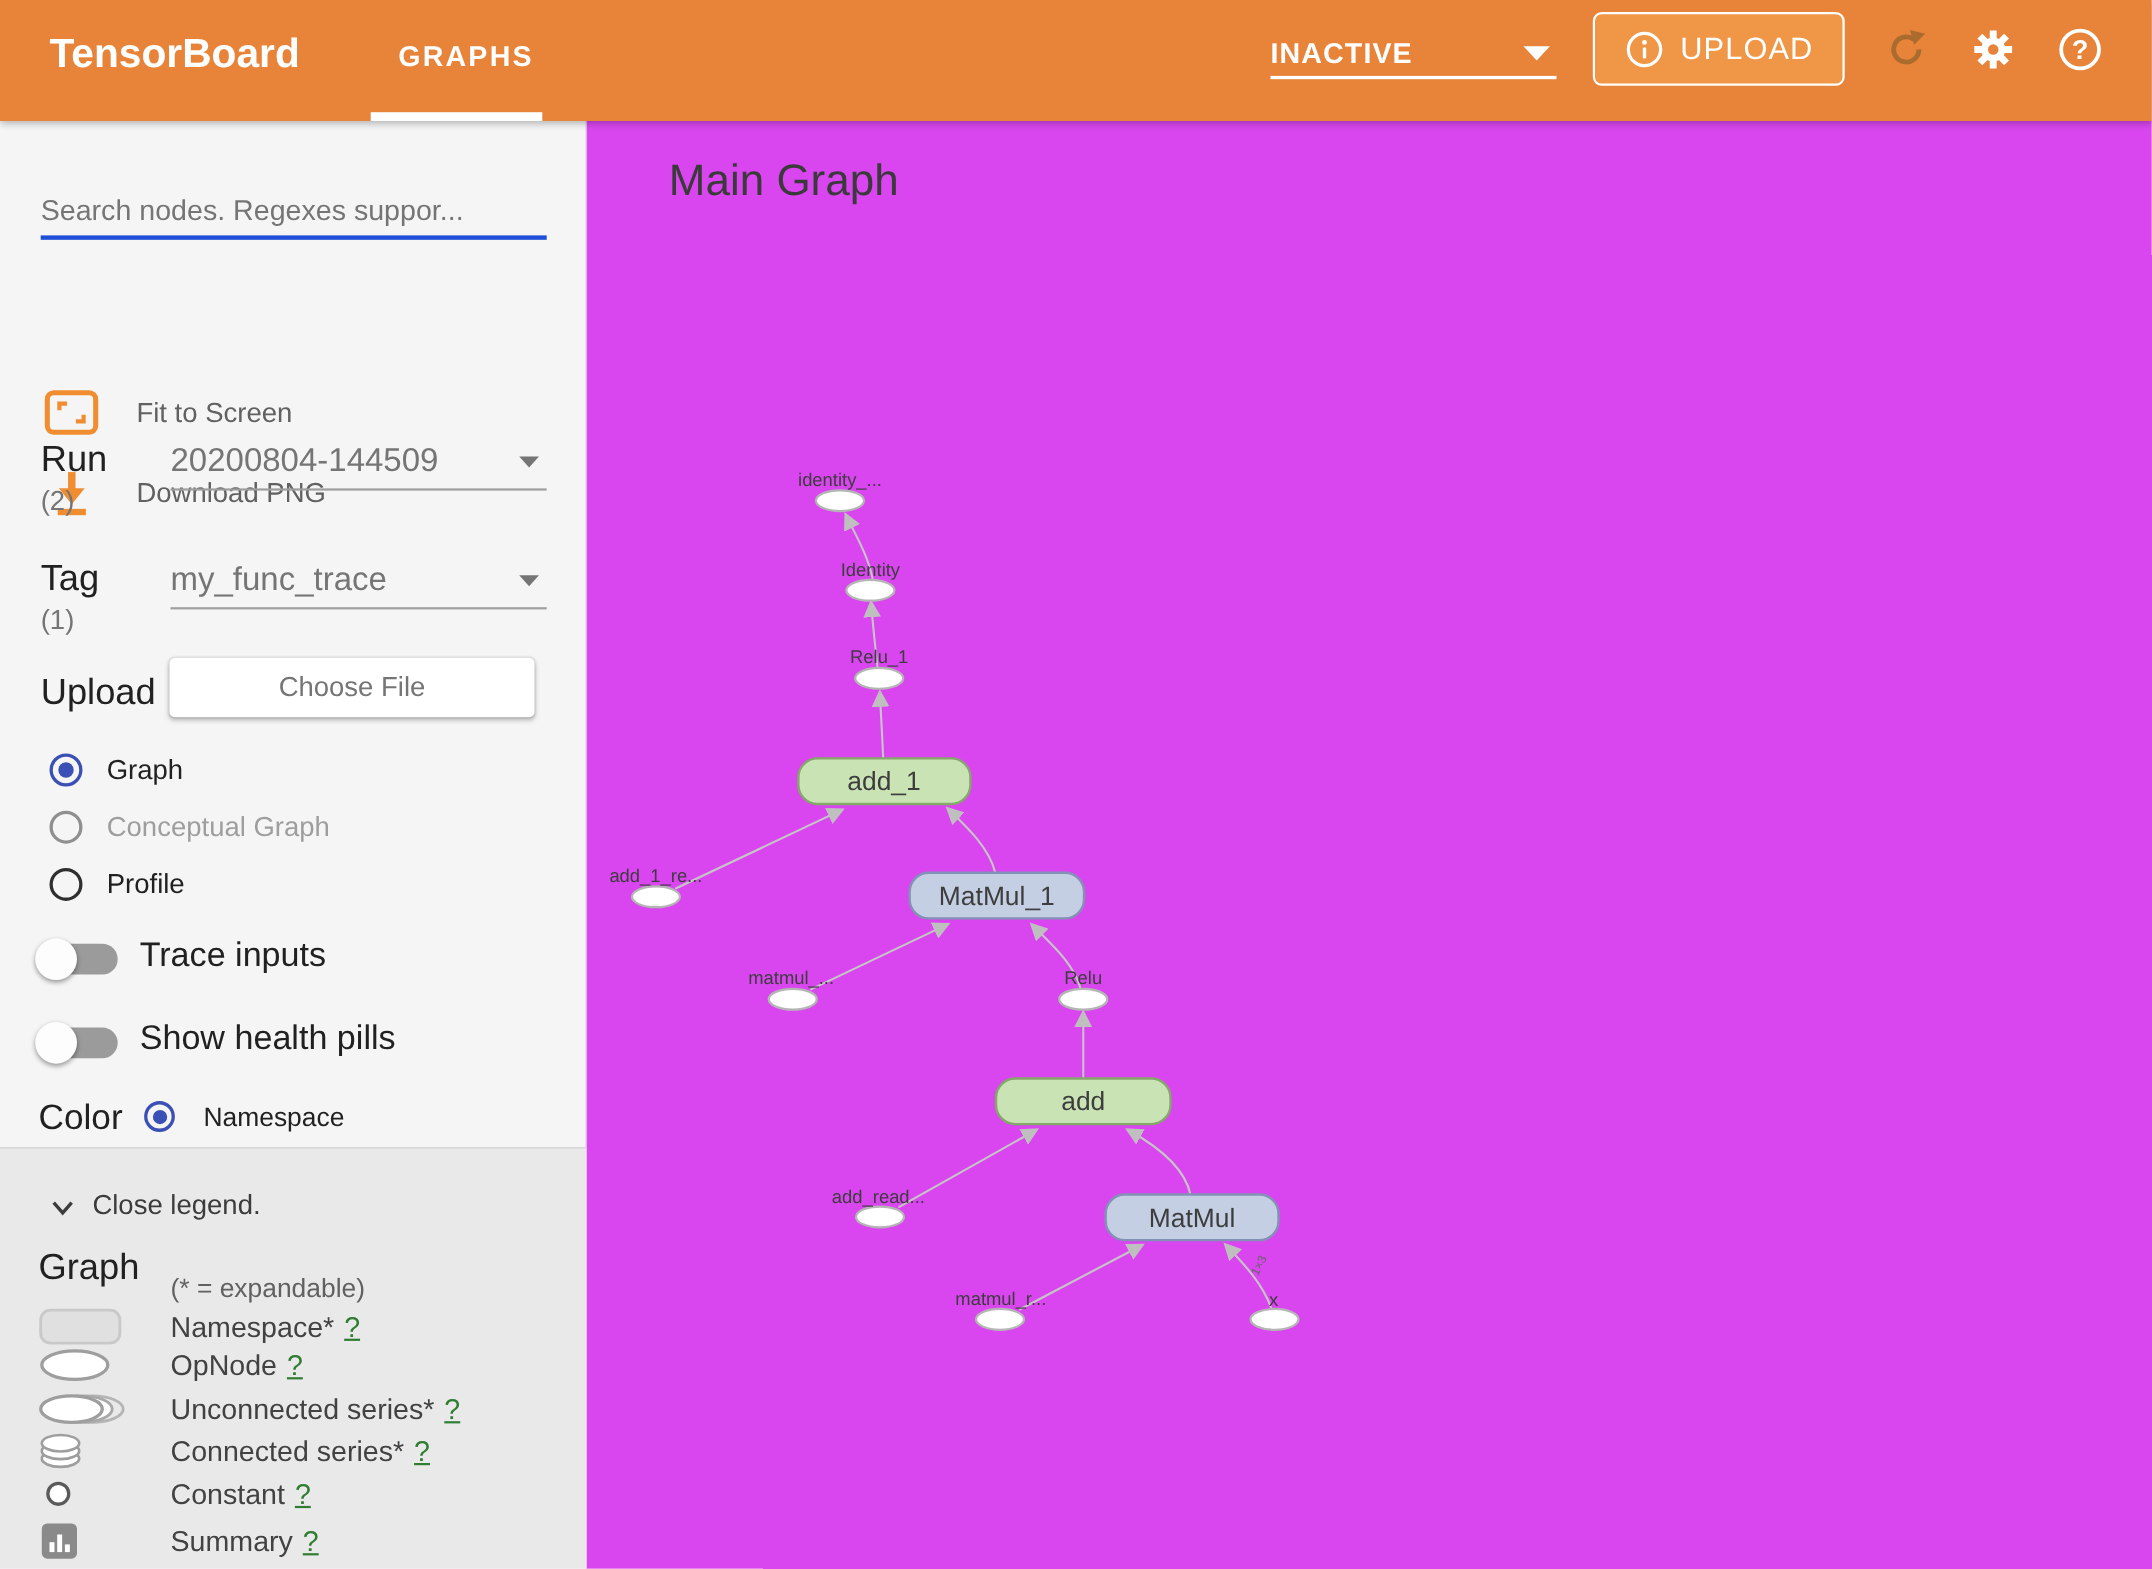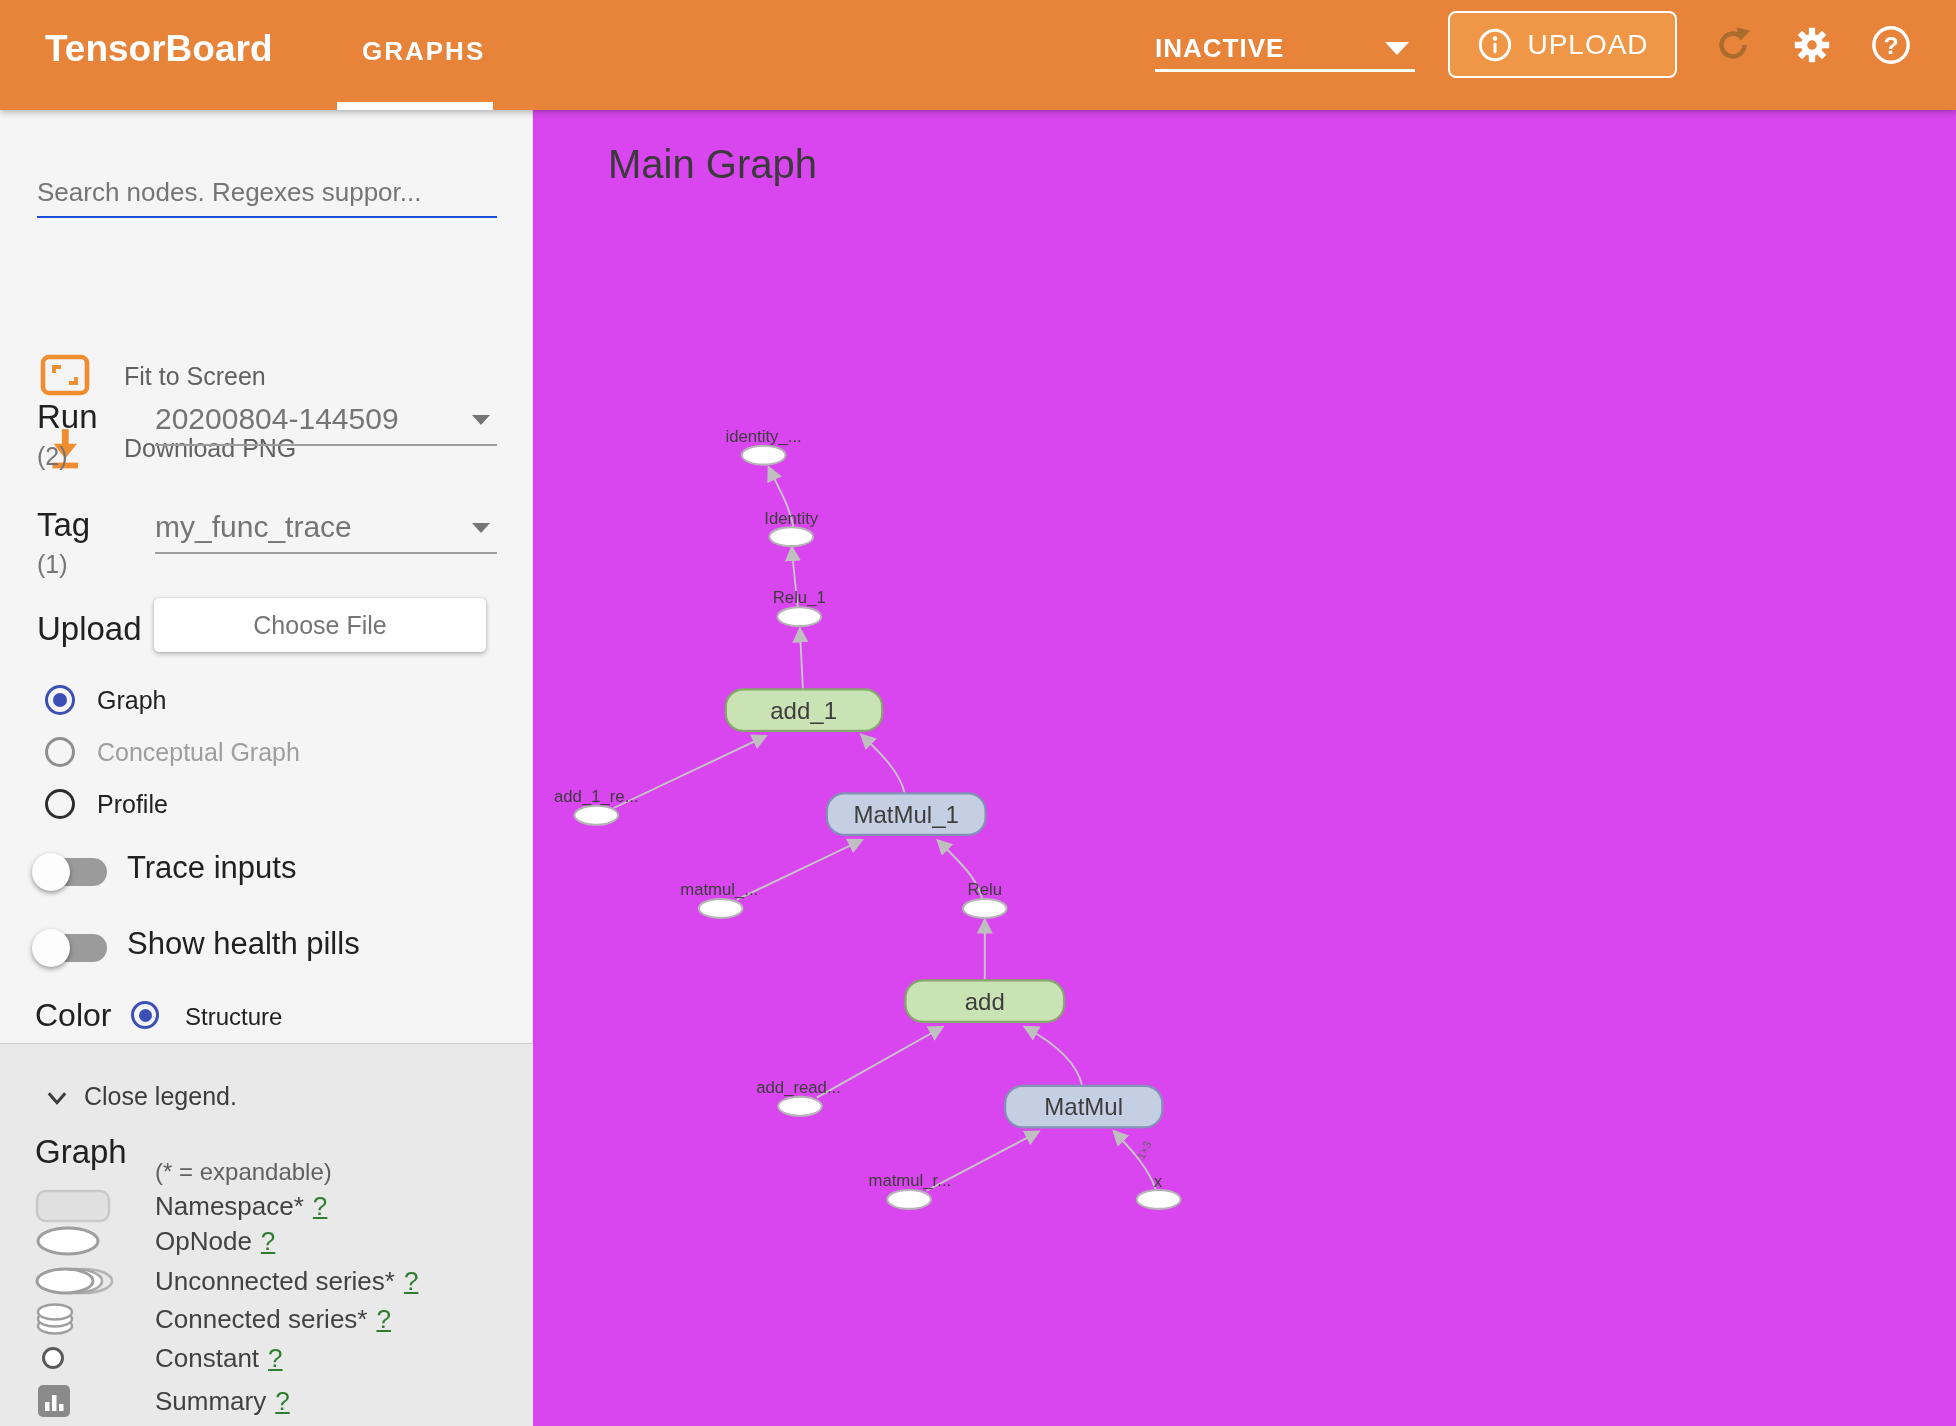--- a/index.html
+++ b/index.html
@@ -20,21 +20,21 @@
   .upload-btn { position:absolute; left:1448px; top:11px; width:229px; height:67px;
     background:#f09647; border:2.5px solid #fff; border-radius:8px; display:flex;
     align-items:center; justify-content:center; gap:13px; cursor:pointer; }
   .upload-btn span.lbl { color:#fff; font-size:28px; letter-spacing:1px; }
   .hdr-icon { position:absolute; top:24px; width:42px; height:42px; cursor:pointer; }
 
   
   .sidebar { position:absolute; left:0; top:110px; width:533px; height:1316px;
     background:#f5f5f5; border-right:1px solid #ddd; z-index:10; }
   .search-input { position:absolute; left:37px; top:58px; width:460px; height:50px;
-    background:transparent; border:none; border-bottom:2px solid #1d4ed8;
+    background:transparent; border:none; border-bottom:4px solid #1d4ed8;
     font-size:26px; color:#212121; outline:none; font-family:inherit; }
   .search-input::placeholder { color:#757575; }
   .side-action { position:absolute; left:0; width:429px; height:58px; cursor:pointer; }
   .side-action .aicon { position:absolute; left:40px; top:4px; }
   .side-action .albl { position:absolute; left:124px; top:12px; font-size:25px; color:#616161; }
   .fld-label { position:absolute; left:37px; font-size:33px; color:#212121; }
   .fld-count { position:absolute; left:37px; font-size:25px; color:#757575; }
   .fld-value { position:absolute; left:155px; font-size:30px; color:#757575; cursor:pointer; }
   .fld-underline { position:absolute; left:155px; width:342px; height:1.5px; background:#9e9e9e; }
   .fld-caret { position:absolute; left:472px; width:0; height:0;
@@ -187,21 +187,21 @@
   <div class="toggle-row" style="top:816px">
     <span class="toggle">
         <span class="knob"></span>
       </span>
     <span class="toggle-lbl">Show health pills</span>
   </div>
 
   <div class="color-row">
     <span class="color-lbl">Color</span>
     <span class="color-radio"></span>
-    <span class="color-opt">Structure</span>
+    <span class="color-opt">Namespace</span>
   </div>
 
   <div class="legend-section">
     <div class="close-legend">
       <svg class="chev" width="28" height="28" viewBox="0 0 24 24">
         <polyline points="5,8 12,16 19,8" fill="none" stroke="#3c3c3c" stroke-width="2.6"></polyline>
       </svg>
       <span class="clbl">Close legend.</span>
     </div>
 

